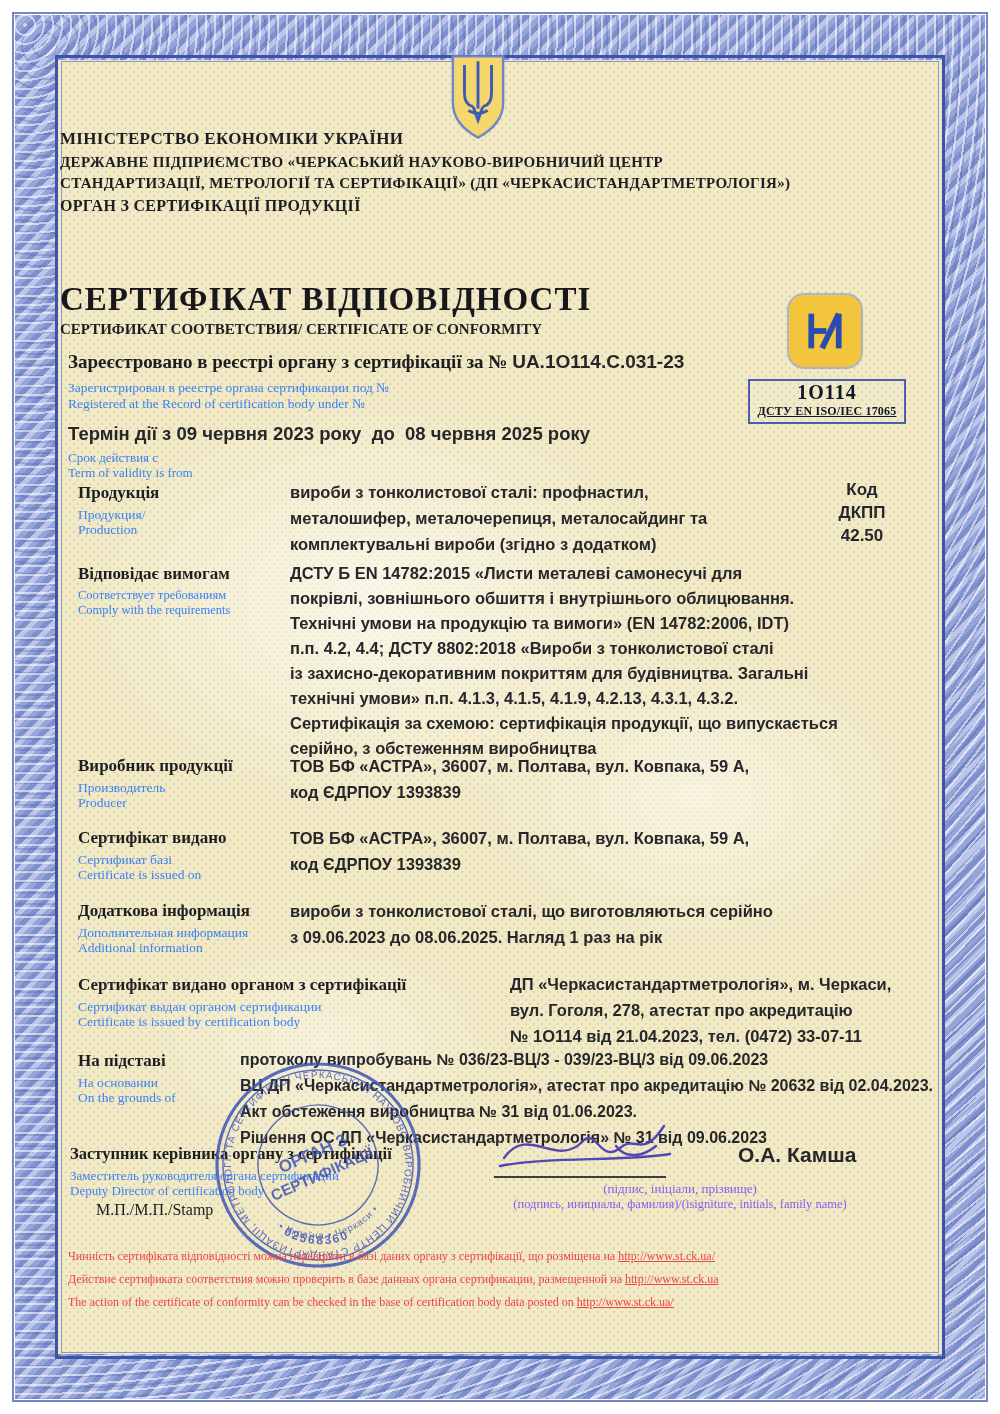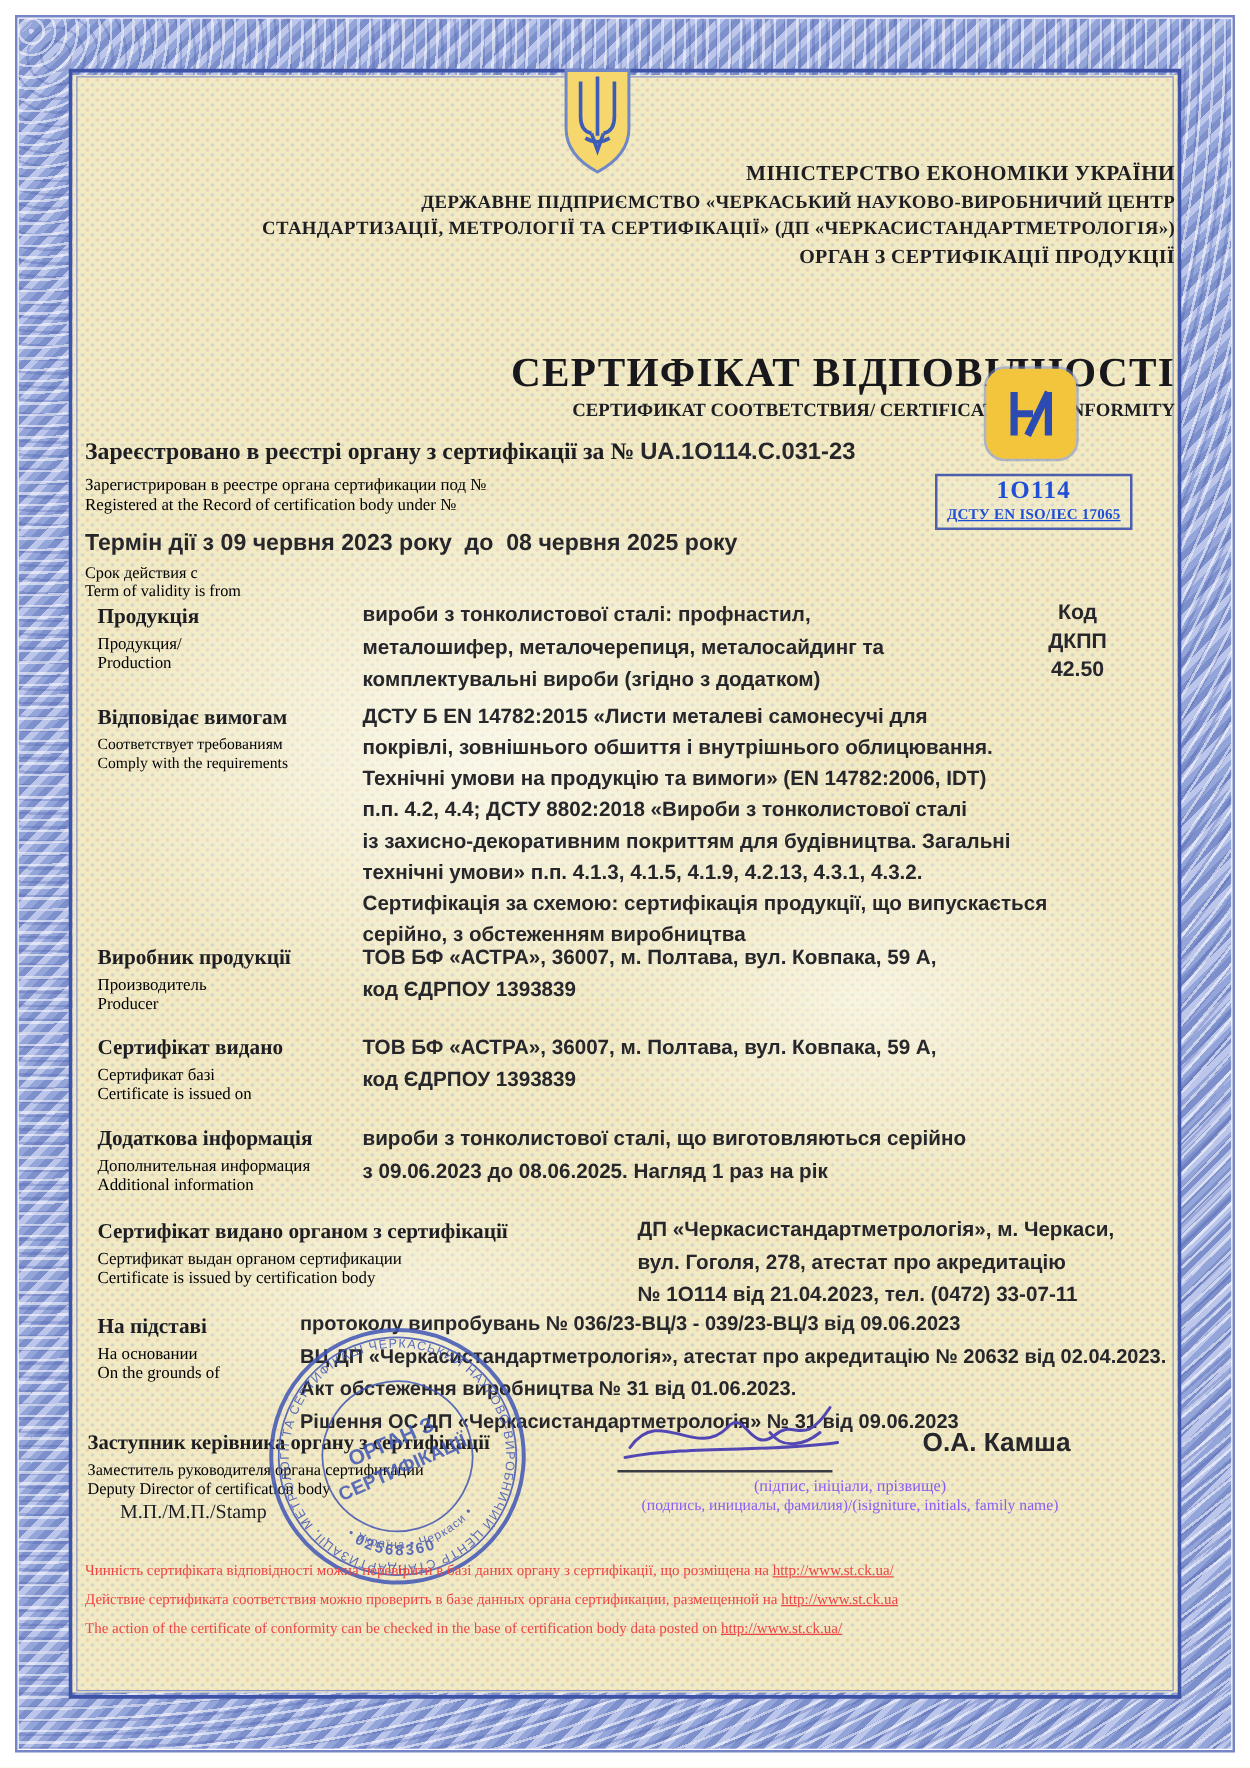--- a/index.html
+++ b/index.html
@@ -26,47 +26,47 @@
       radial-gradient(ellipse 430px 300px at 36% 42%, rgba(255,255,251,.65), rgba(255,255,251,0) 72%),
       radial-gradient(ellipse 320px 220px at 72% 57%, rgba(255,255,251,.5), rgba(255,255,251,0) 72%),
       radial-gradient(ellipse 260px 160px at 30% 76%, rgba(255,255,251,.4), rgba(255,255,251,0) 72%),
       radial-gradient(circle, rgba(203,128,150,.26) 1px, rgba(203,128,150,0) 1.6px),
       radial-gradient(circle, rgba(118,142,208,.26) 1px, rgba(118,142,208,0) 1.6px);
     background-size:auto,auto,auto,8px 8px,8px 8px;
     background-position:0 0,0 0,0 0,0 0,4px 4px;
   }
 
   .abs { position:absolute; }
-  .ctr { left:60px; right:60px; text-align:right; }
+  .ctr { left:60px; right:60px; text-align:left; }
 
   .hdr-line  { font-weight:bold; letter-spacing:.3px; }
   .title     { font-size:33px; font-weight:bold; letter-spacing:1px; color:#17171c; }
   .subtitle  { font-size:15px; font-weight:bold; }
 
   .serif-b19 { font-size:19px; font-weight:bold; white-space:nowrap; }
-  .sub-s     { font-size:13.5px; color:#000000; white-space:nowrap; }
+  .sub-s     { font-size:13.5px; color:#3b82f6; white-space:nowrap; }
   .lbl       { font-size:17px; font-weight:bold; white-space:nowrap; }
   .val, .sans-b {
     font-family:"Liberation Sans", sans-serif; font-weight:bold;
     font-size:16.5px; color:#26262b;
   }
   .val { line-height:26px; white-space:pre; }
   .val-sm { line-height:25px; }
   .footer-line { font-size:12px; white-space:nowrap; color:#ef4444; }
   .footer-line .url { text-decoration:underline; }
 
   
   .naau-logo {
     left:789px; top:295px; width:72px; height:72px; border-radius:15px;
     background:#f2c53d; box-shadow:0 0 0 2px rgba(118,138,200,.55);
     display:flex; align-items:center; justify-content:center;
   }
   .acc-box {
     left:748px; top:379px; width:158px; height:45px;
-    border:2px solid #4c5fae; text-align:center; color:#1d4ed8;
+    border:2px solid #4c5fae; text-align:center; color:#0f172a;
     background:rgba(255,255,255,.08);
   }
   .acc-num { font-size:20px; font-weight:bold; line-height:22px; letter-spacing:1px; }
   .acc-std { font-size:12px; font-weight:bold; line-height:17px; letter-spacing:.2px;text-decoration:underline; }
 
   .sig-line { left:494px; top:1176px; width:172px; height:2px; background:#3a3a44; }
   .cap { font-size:12.5px; color:#8b5cf6; }
 
   .stamp-wrap { left:213px; top:1060px; width:210px; height:210px; opacity:.85; transform:rotate(-16deg); }
 </style>

